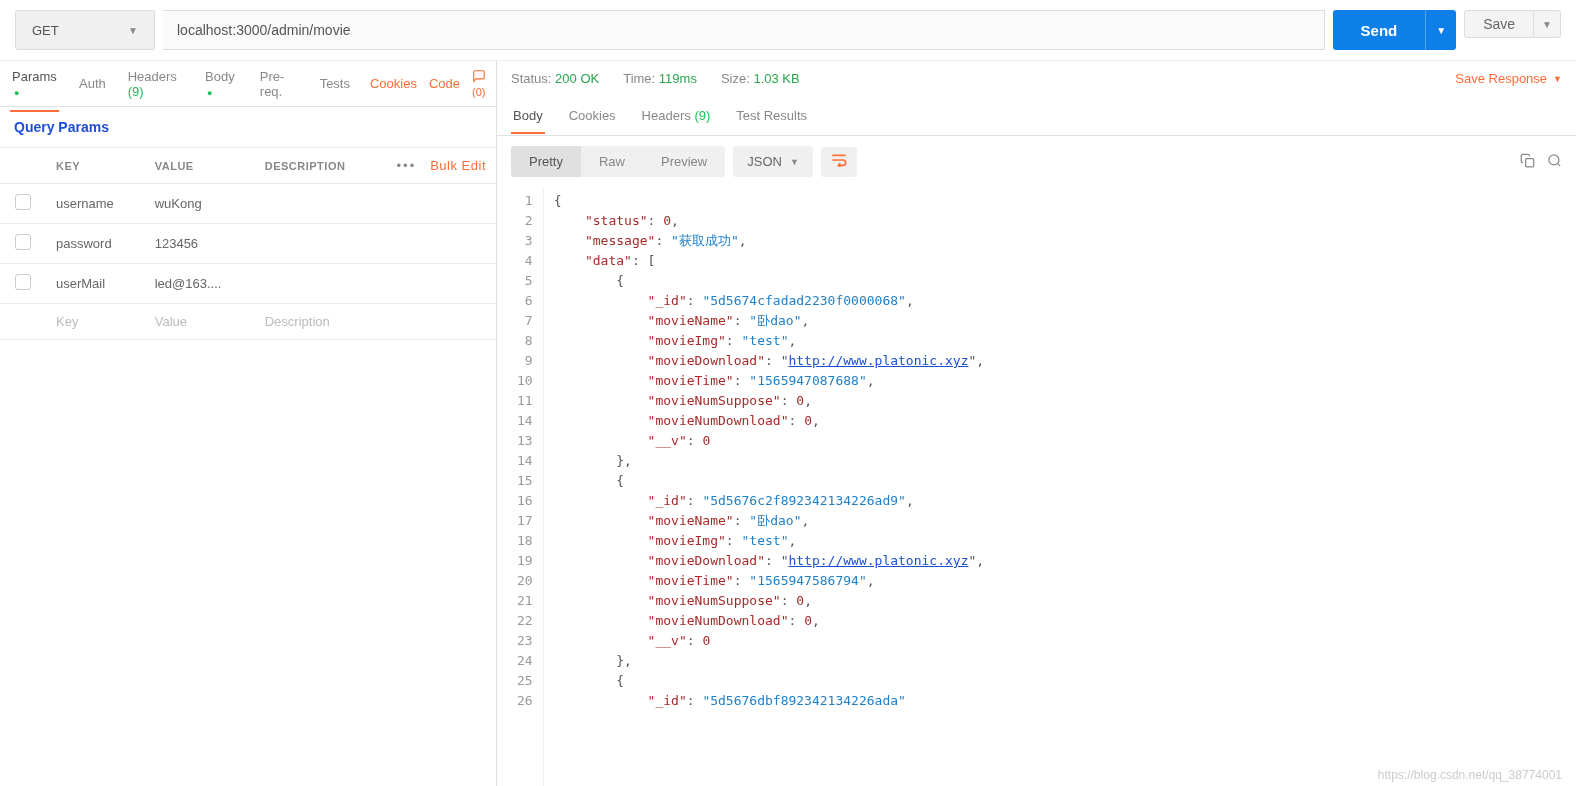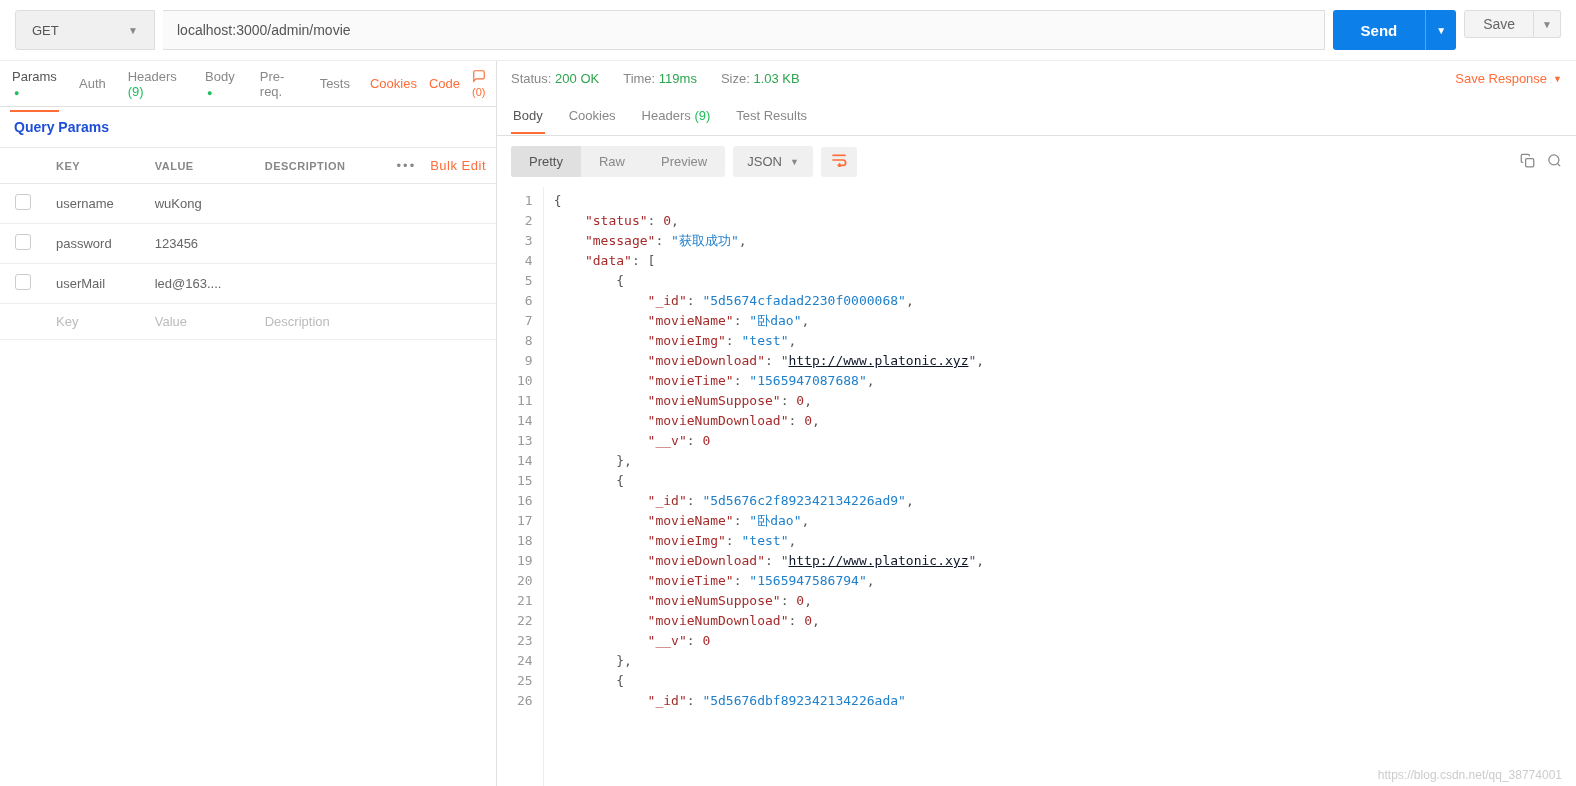--- a/index.html
+++ b/index.html
@@ -54,21 +54,21 @@
 .view-icons { margin-left: auto; display: flex; gap: 12px; color: #888; }
 .view-icons span { cursor: pointer; }
 .code-area { flex: 1; overflow: auto; display: flex; font-family: Consolas, Monaco, monospace; font-size: 13px; line-height: 20px; }
 .gutter { text-align: right; padding: 4px 10px 4px 20px; color: #999; user-select: none; background: #fff; border-right: 1px solid #eee; }
 .code-lines { padding: 4px 10px; flex: 1; white-space: pre; }
 .tok-key { color: #a52a2a; }
 .tok-str { color: #1e7fcb; }
 .tok-num { color: #a52a2a; }
 .tok-brace { color: #555; }
 .tok-punc { color: #555; }
-.tok-link { color: #0f172a; text-decoration: underline; }
+.tok-link { color: #1d4ed8; text-decoration: underline; }
 .watermark { position: fixed; bottom: 4px; right: 14px; color: #ccc; font-size: 12px; }
 </style>
 </head>
 <body>
 
 <div class="top-bar">
   <div class="method-select">
     <span>GET</span>
     <span class="caret">▼</span>
   </div>

